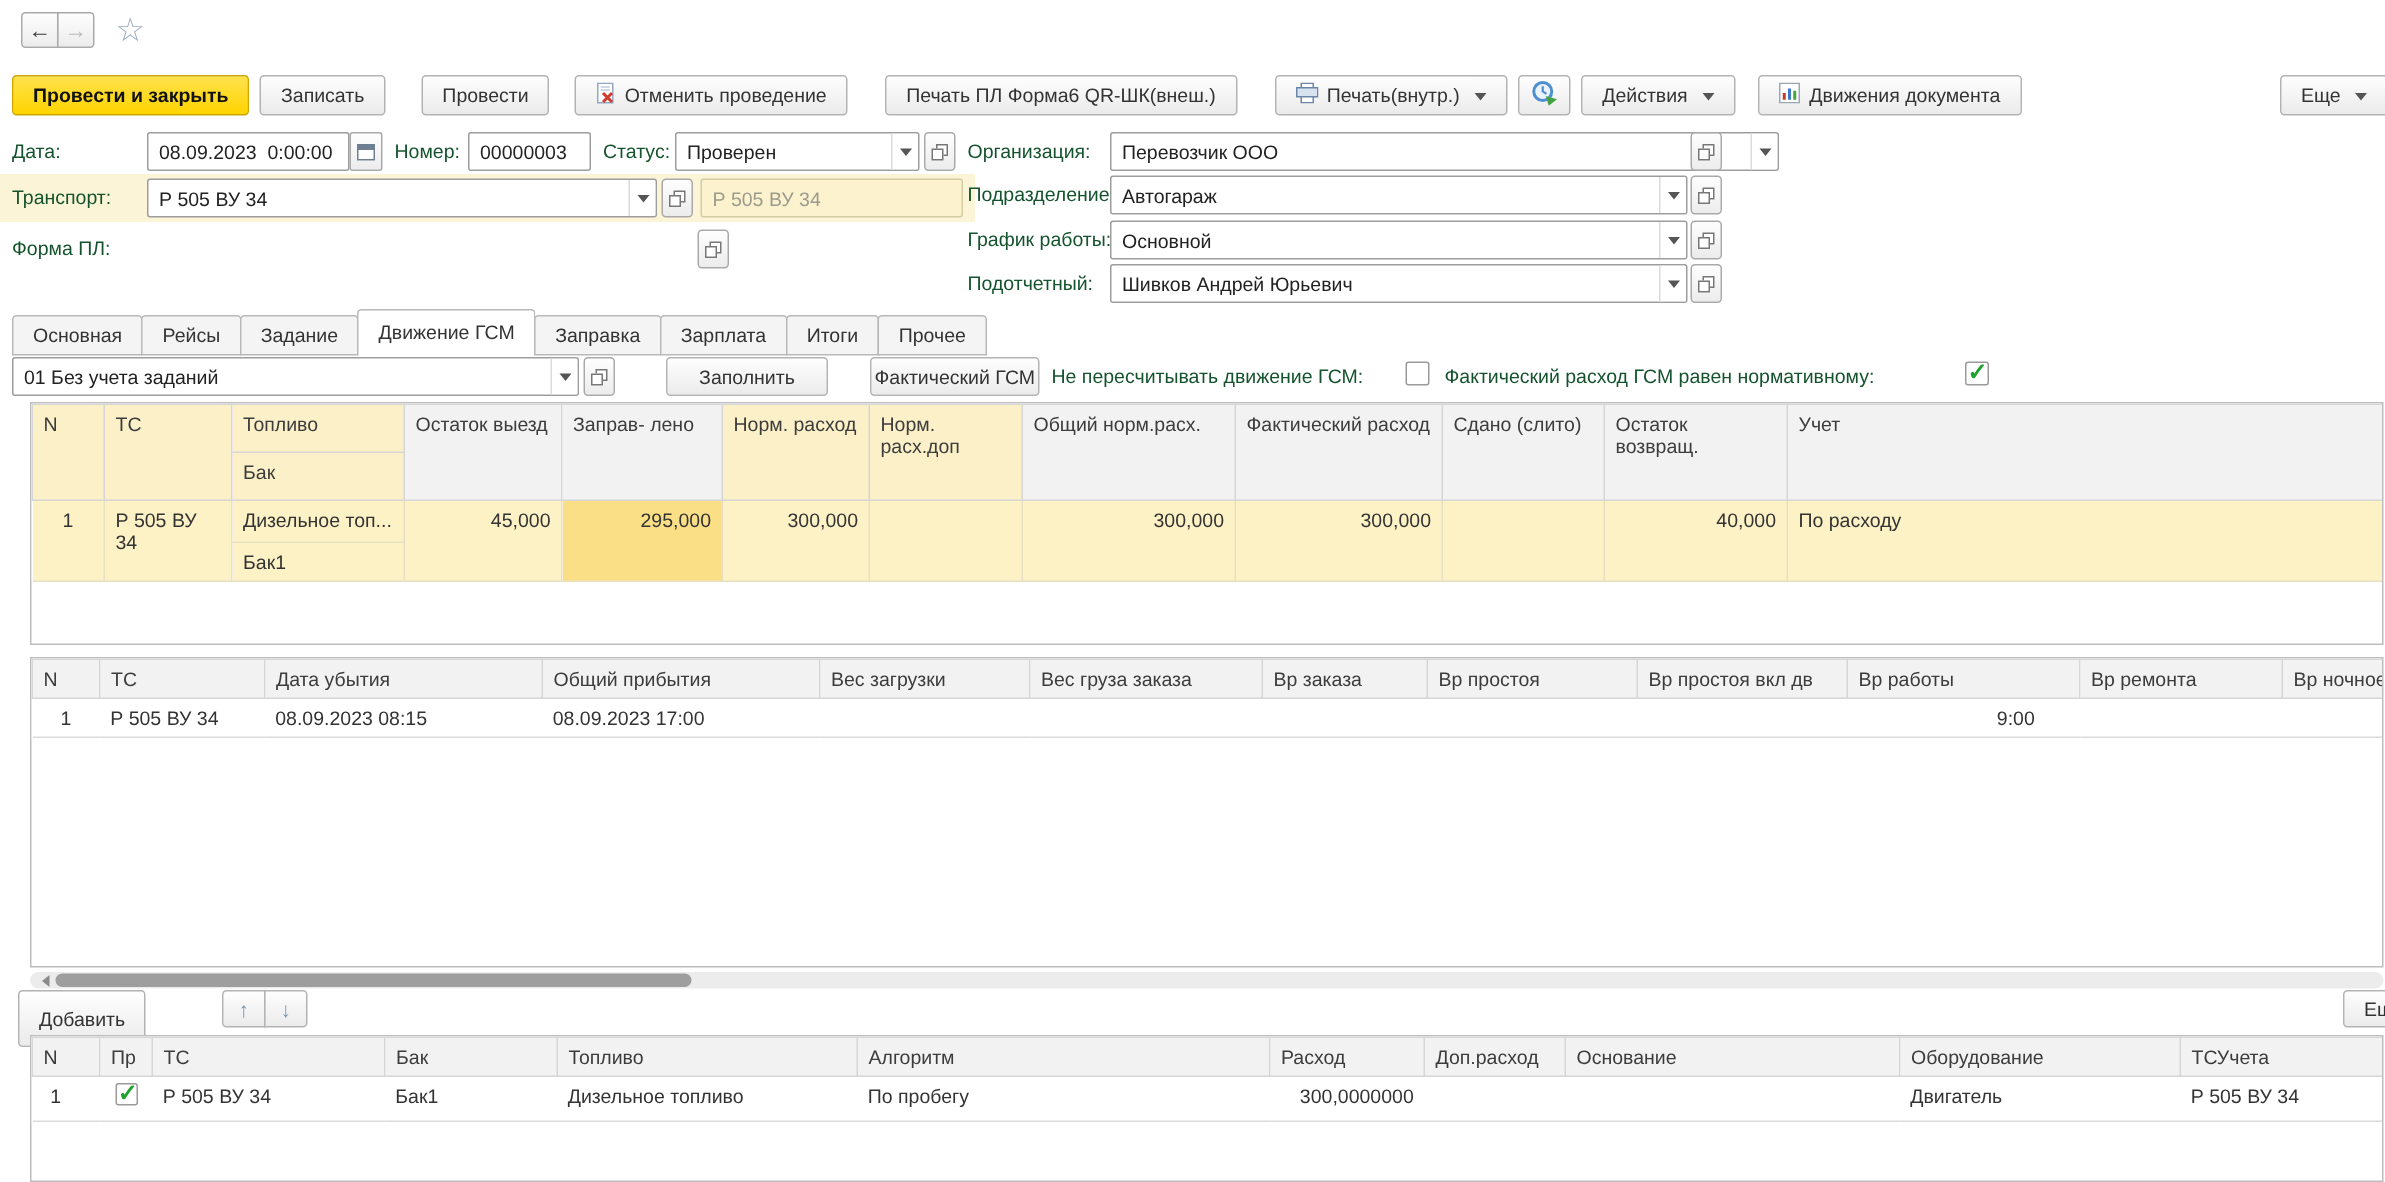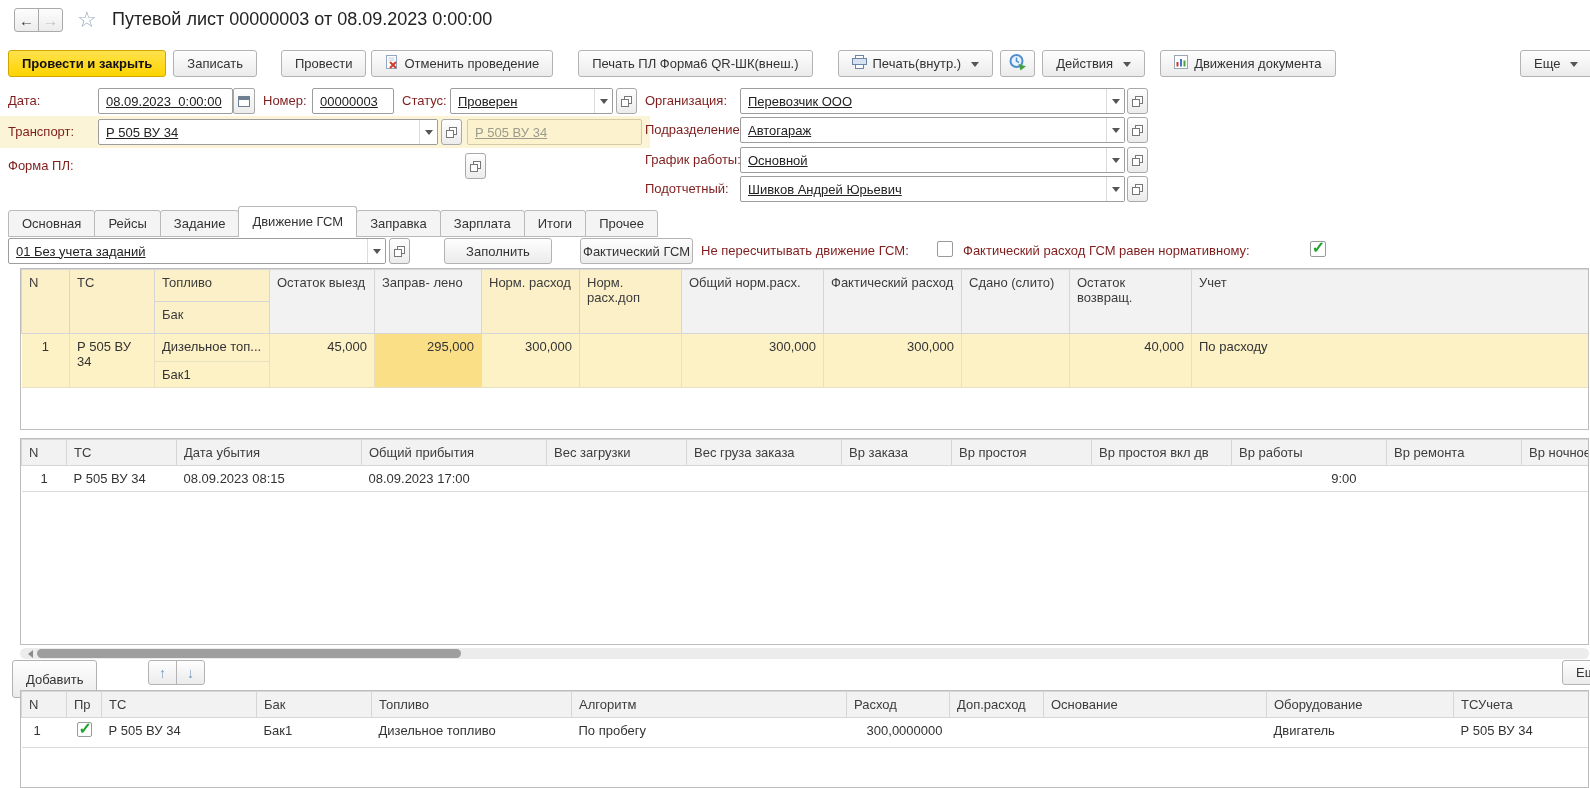--- a/index.html
+++ b/index.html
@@ -2,37 +2,37 @@
 <html><head>
 <meta charset="utf-8">
 <style>
   * { box-sizing: border-box; margin: 0; padding: 0; }
   html,body { background:#fff; }
   #app {
     position: relative; width: 1590px; height: 788px; overflow: hidden;
     background:#fff; font-family:"Liberation Sans",sans-serif; font-size:13px; color:#333;
   }
   .abs { position:absolute; }
-  .lbl { position:absolute; color:#7f1d1d; white-space:nowrap; }
+  .lbl { position:absolute; color:#14532d; white-space:nowrap; }
 
   
   .btn {
     display:inline-flex; align-items:center; gap:6px; height:27px; padding:0 13px;
     background:linear-gradient(#fefefe,#ebebeb); border:1px solid #b3b3b3; border-radius:3px;
     color:#333; font-size:13px; white-space:nowrap; cursor:pointer;
   }
   .btn.primary { background:linear-gradient(#ffe24d,#ffd400); border-color:#cfa700; font-weight:bold; color:#111; }
   .btn .caret { margin-left:4px; }
   .caret { width:0; height:0; border:4px solid transparent; border-top:5px solid #555; margin-top:5px; display:inline-block; }
   .sbtn { display:inline-flex; align-items:center; justify-content:center; height:25px;
     background:linear-gradient(#fefefe,#ebebeb); border:1px solid #b3b3b3; border-radius:3px; cursor:pointer; }
 
   
   .fld { position:absolute; height:26px; border:1px solid #9d9d9d; border-radius:2px; background:#fff; display:flex; align-items:center; overflow:hidden; }
-  .fld .txt { padding:0 7px; white-space:pre; overflow:hidden; flex:1; color:#222;text-decoration:underline; }
+  .fld .txt { padding:0 7px; white-space:pre; overflow:hidden; flex:1; color:#222; }
   .fld .arr { width:18px; align-self:stretch; display:flex; align-items:center; justify-content:center; border-left:1px solid #dcdcdc; background:#fff; cursor:pointer; }
   .fld.ro { background:#fcf2cd; border-color:#d5cba4; }
   .fld.ro .txt { color:#9b9b8e; }
   .lbtn { position:absolute; width:21px; height:26px; display:flex; align-items:center; justify-content:center;
     background:linear-gradient(#fefefe,#ececec); border:1px solid #a9a9a9; border-radius:3px; cursor:pointer; }
   .sq { position:relative; width:11px; height:11px; display:inline-block; }
   .sq::before { content:""; position:absolute; right:0; top:0; width:6px; height:6px; border:1px solid #777; background:#fff; }
   .sq::after  { content:""; position:absolute; left:0; bottom:0; width:6px; height:6px; border:1px solid #777; background:#fff; }
   .calbtn { position:absolute; width:22px; height:26px; display:flex; align-items:center; justify-content:center;
     background:linear-gradient(#fefefe,#ececec); border:1px solid #a9a9a9; border-radius:2px; cursor:pointer; }
@@ -87,34 +87,33 @@
   
   <div class="navgrp">
     <div class="navbtn l">
         <span>←</span>
       </div>
     <div class="navbtn r">
         <span>→</span>
       </div>
   </div>
   <div class="star">☆</div>
-  <div class="title">Путевой лист 00000003 от 08.09.2023 0:00:00</div>
 
   
   <div class="abs" style="left:8px; top:50px; display:flex;">
     <button class="btn primary">
         <span>Провести и закрыть</span>
       </button>
     <button class="btn" style="margin-left:7px">
         <span>Записать</span>
       </button>
     <button class="btn" style="margin-left:24px">
         <span>Провести</span>
       </button>
-    <button class="btn" style="margin-left:5px">
+    <button class="btn" style="margin-left:17px">
       <span><svg width="13" height="15" viewBox="0 0 13 15">
             <rect x="1.5" y="0.5" width="10" height="13" fill="#fff" stroke="#93a8c0"></rect>
             <line x1="3.5" y1="3" x2="9.5" y2="3" stroke="#bcccdf"></line>
             <line x1="3.5" y1="5" x2="9.5" y2="5" stroke="#bcccdf"></line>
             <path d="M5 7 L11 13 M11 7 L5 13" stroke="#d23b2e" stroke-width="2"></path>
           </svg></span>
       <span>Отменить проведение</span>
     </button>
     <button class="btn" style="margin-left:25px">
         <span>Печать ПЛ Форма6 QR-ШК(внеш.)</span>
@@ -194,21 +193,21 @@
   <div class="fld ro" style="left:467px; top:119px; width:175px">
       <span class="txt">Р 505 ВУ 34</span>
     </div>
 
   <div class="lbl" style="left:8px; top:158px">Форма ПЛ:</div>
   <div class="lbtn" style="left:465px; top:153px">
       <span class="sq"></span>
     </div>
 
   <div class="lbl" style="left:645px; top:93px">Организация:</div>
-  <div class="fld" style="left:740px; top:88px; width:385px">
+  <div class="fld" style="left:740px; top:88px; width:446px">
     <span class="txt">Перевозчик ООО</span>
       <span class="arr">
         <span class="caret"></span>
       </span>
   </div>
   <div class="lbtn" style="left:1127px; top:88px">
       <span class="sq"></span>
     </div>
 
   <div class="lbl" style="left:645px; top:122px">Подразделение:</div>

